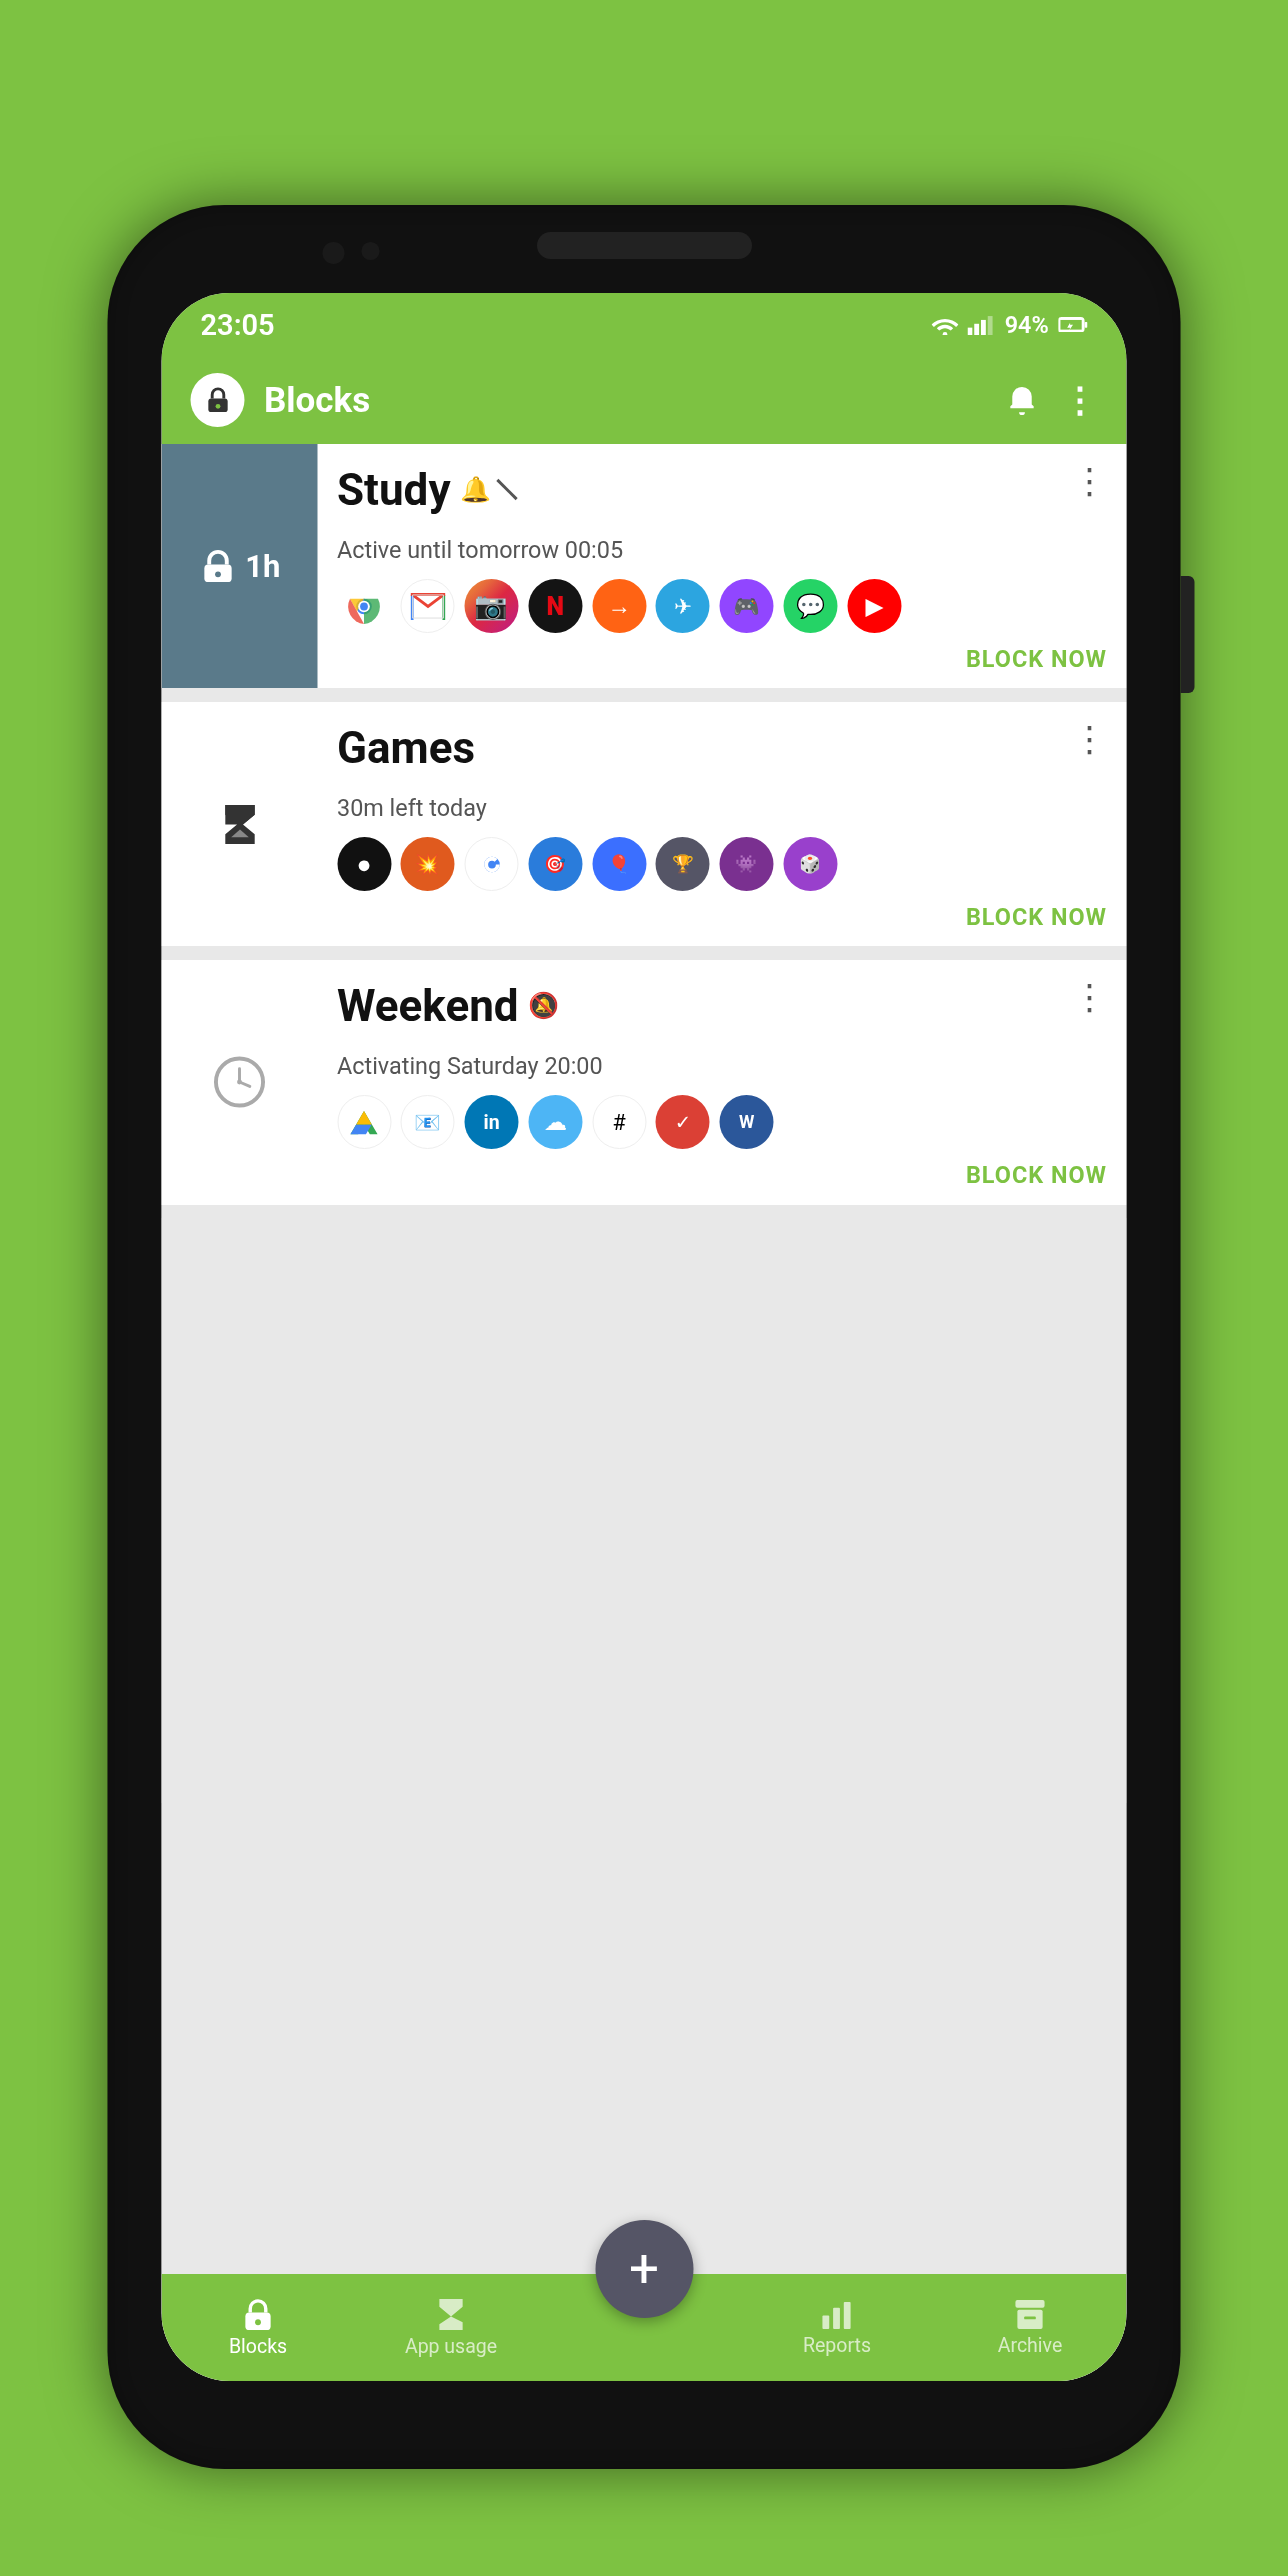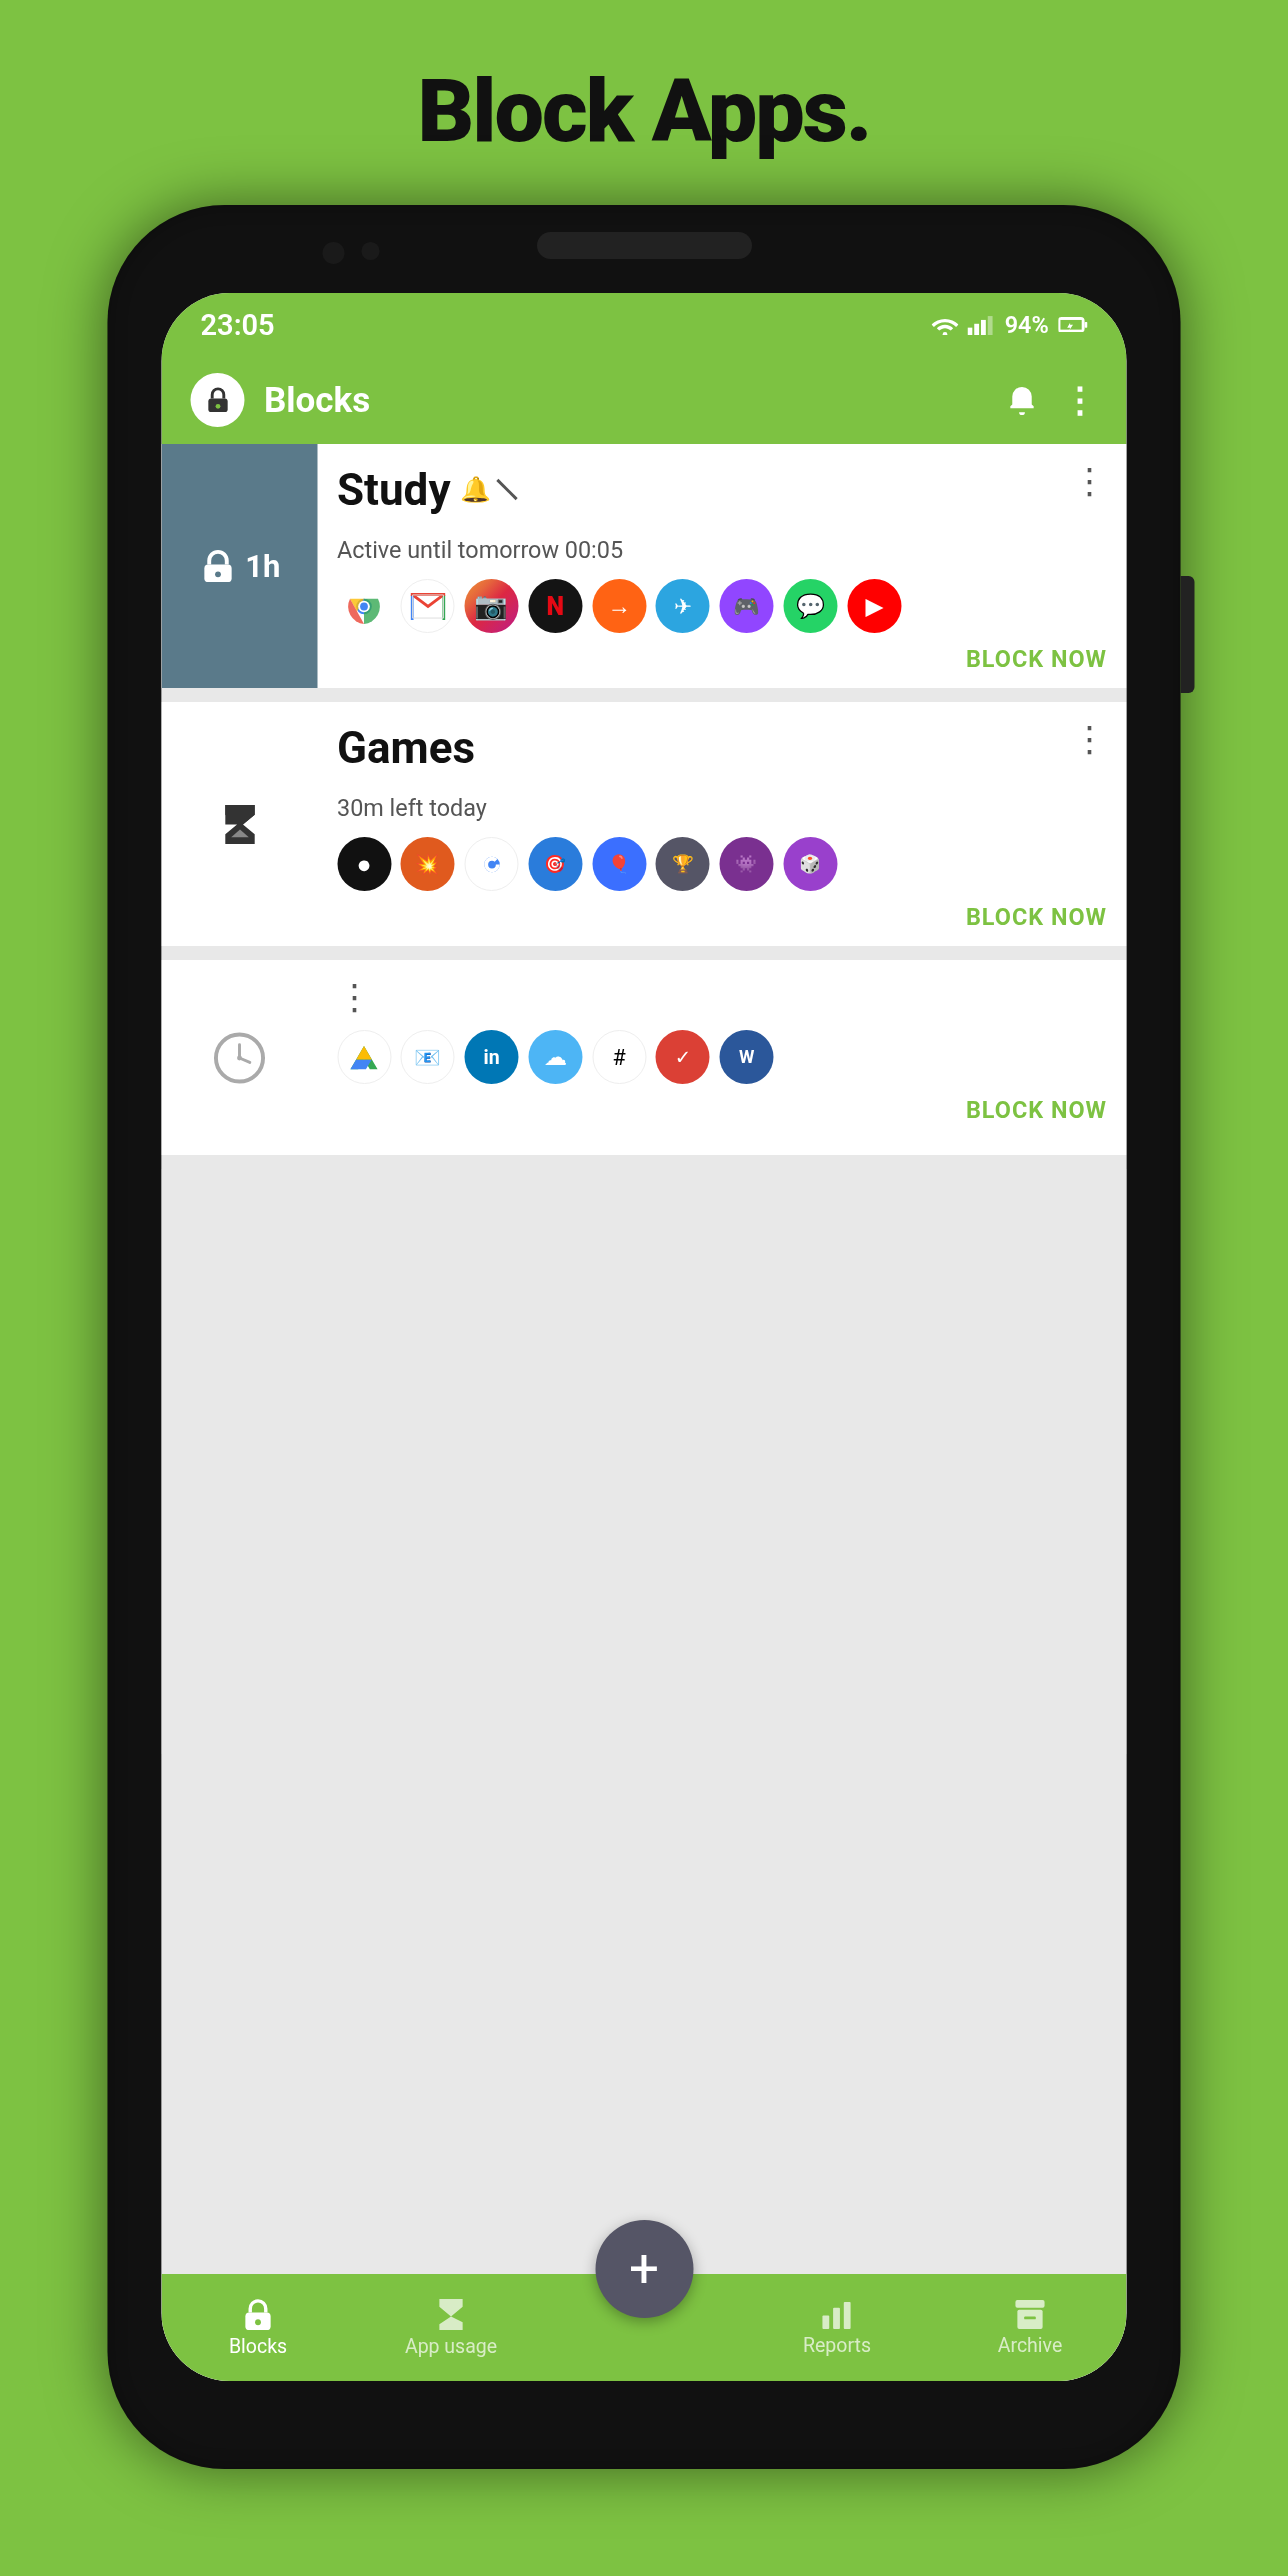--- a/index.html
+++ b/index.html
@@ -322,21 +322,20 @@
     .empty-area {
       flex: 1;
       background: #e8e8e8;
     }
   </style>
 </head>
 <body>
 
 <div style="width:1288px;height:2576px;background:#7dc242;position:relative;">
 
-  <div class="page-title">Block Apps.</div>
 
   <div class="phone-shell">
     <div class="phone-speaker"></div>
     <div class="phone-camera-left"></div>
     <div class="phone-camera-right"></div>
     <div class="phone-btn-right"></div>
 
     <div class="phone-screen">
       <div class="phone-screen-inner">
 
@@ -505,20 +504,27 @@
             <div class="block-card-left weekend-left">
               <svg width="54" height="54" viewBox="0 0 55 55">
                 <circle cx="27.5" cy="27.5" r="24" fill="none" stroke="#aaa" stroke-width="4"></circle>
                 <line x1="27.5" y1="14" x2="27.5" y2="27.5" stroke="#aaa" stroke-width="3" stroke-linecap="round"></line>
                 <line x1="27.5" y1="27.5" x2="38" y2="32" stroke="#aaa" stroke-width="3" stroke-linecap="round"></line>
                 <circle cx="27.5" cy="27.5" r="2.5" fill="#aaa"></circle>
               </svg>
             </div>
             <div class="block-card-right">
               <div class="card-header">
+                <div>
+                  <div class="card-title-row">
+                    <span class="card-title">Weekend</span>
+                    <span style="font-size:25px;color:#888;">🔕</span>
+                  </div>
+                  <div class="card-subtitle">Activating Saturday 20:00</div>
+                </div>
                 <span class="card-more">⋮</span>
               </div>
               <div class="app-icons-row">
 
                 <div class="app-icon" style="background:white;border:1px solid #eee;">
                   <svg width="35" height="31" viewBox="0 0 36 32">
                     <path d="M18 4L4 28h8l6-10 6 10h8z" fill="#34a853"></path>
                     <path d="M4 28l6-10h16l-6 10z" fill="#4285f4"></path>
                     <path d="M18 4l8 14H10z" fill="#fbbc05"></path>
                   </svg>

